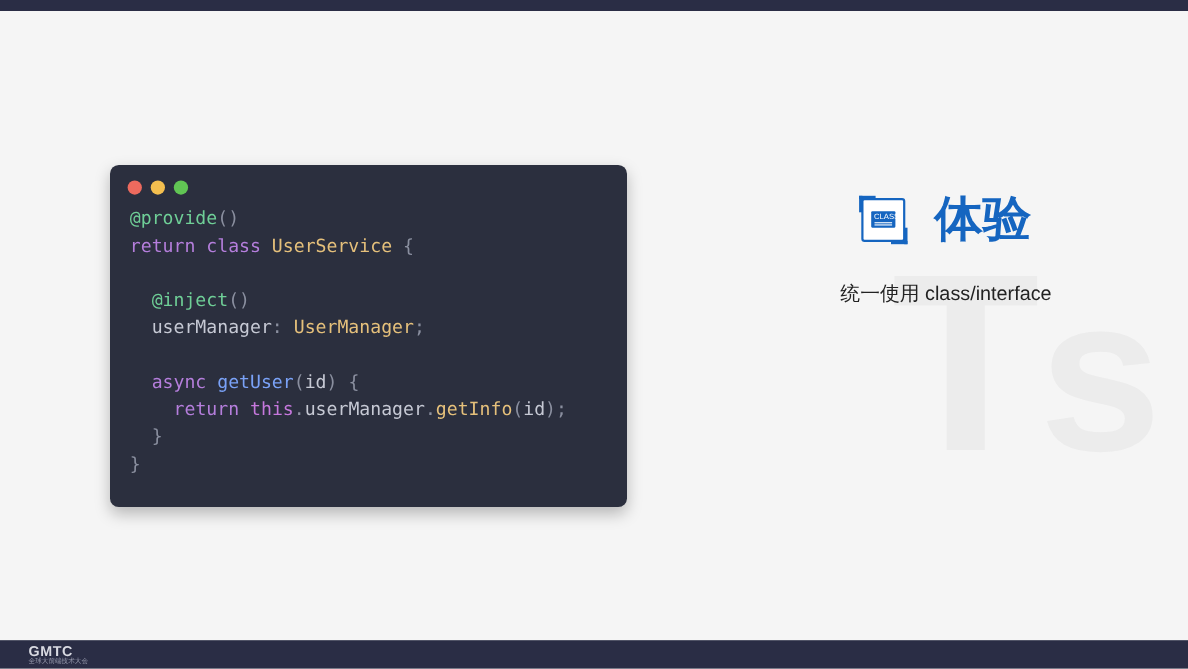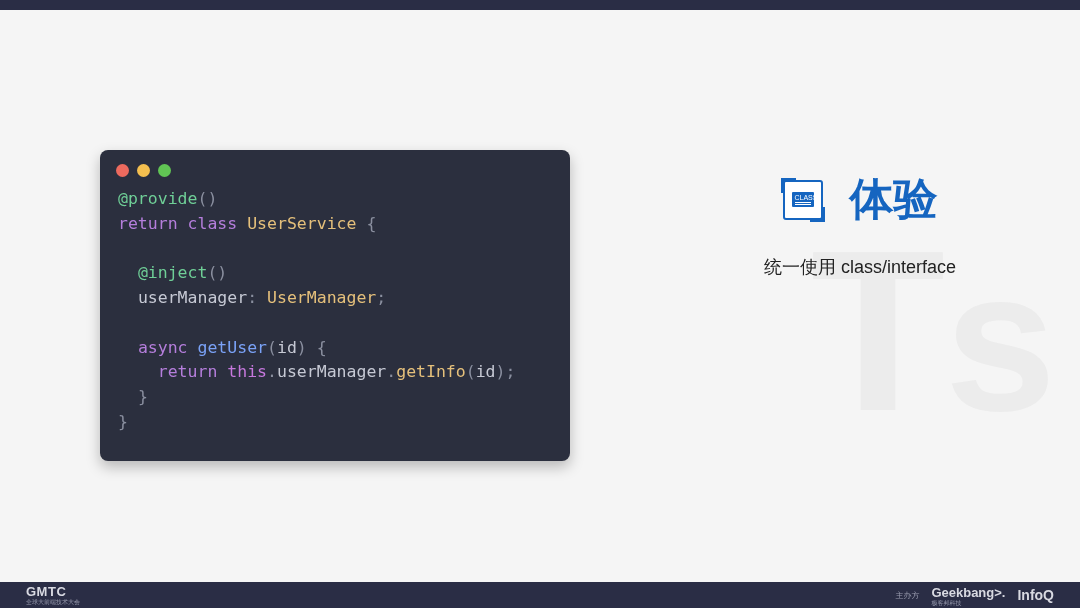--- a/index.html
+++ b/index.html
@@ -202,21 +202,13 @@
 <span class="tok-punc">}</span></div>
   </div>
 
 </div>
 
 <div class="footer">
   <div class="footer-left">
     <span class="big">GMTC</span>
     <span class="small">全球大前端技术大会</span>
   </div>
-  <div class="footer-right">
-    <span class="host">主办方</span>
-    <span>
-      <span class="brand">Geekbang&gt;.</span>
-      <span class="tiny">极客邦科技</span>
-    </span>
-    <span class="brand2">InfoQ</span>
-  </div>
 </div>
 
 </body></html>

